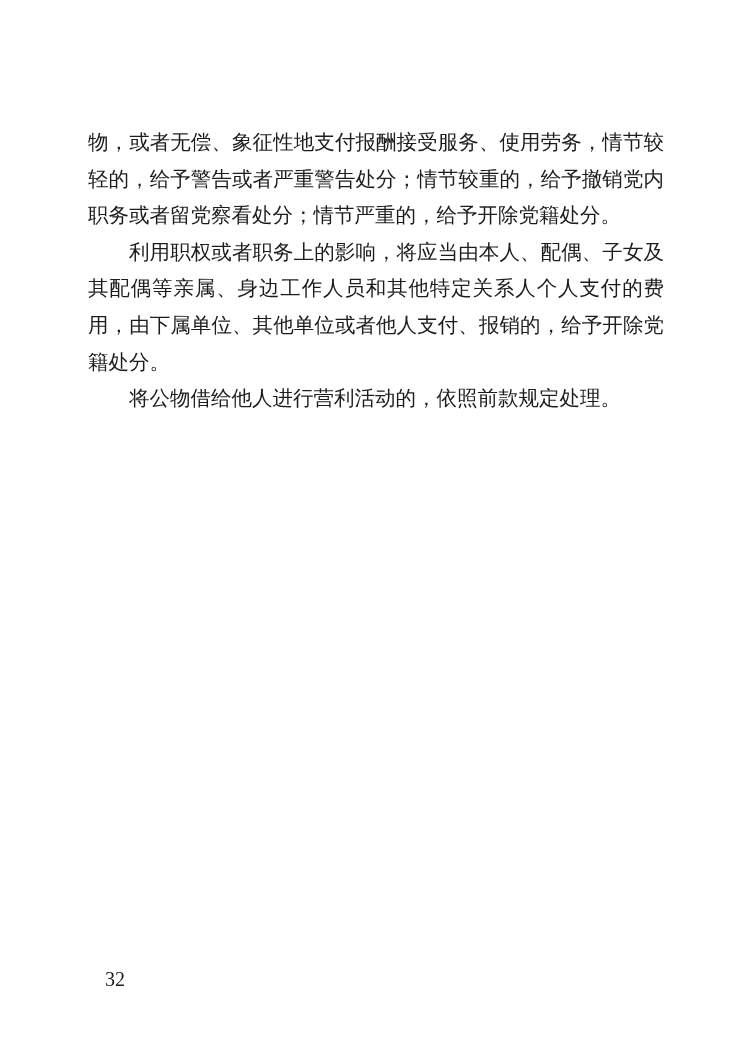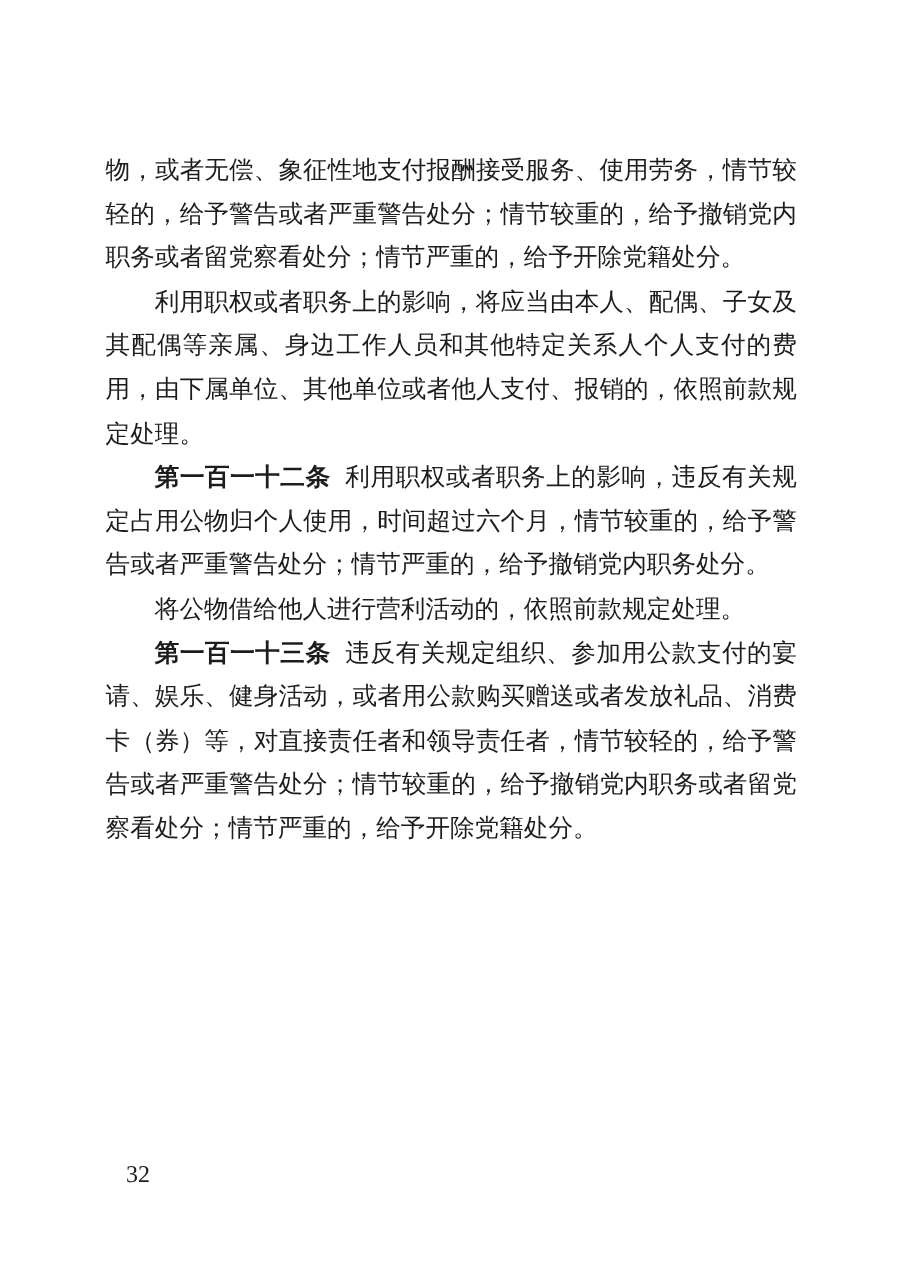--- a/index.html
+++ b/index.html
@@ -37,26 +37,24 @@
   }
 </style>
 </head>
 <body>
 
 <div class="page">
   <div class="content">
 
     <p class="para no-indent"><b class="lead"></b><span>物，或者无偿、象征性地支付报酬接受服务、使用劳务，情节较轻的，给予警告或者严重警告处分；情节较重的，给予撤销党内职务或者留党察看处分；情节严重的，给予开除党籍处分。</span></p>
 
-    <p class="para"><b class="lead"></b><span>利用职权或者职务上的影响，将应当由本人、配偶、子女及其配偶等亲属、身边工作人员和其他特定关系人个人支付的费用，由下属单位、其他单位或者他人支付、报销的，依照前款规定处理。</span></p>
+    <p class="para"><b class="lead"></b><span>利用职权或者职务上的影响，将应当由本人、配偶、子女及其配偶等亲属、身边工作人员和其他特定关系人个人支付的费用，由下属单位、其他单位或者他人支付、报销的，给予开除党籍处分。</span></p>
 
-    <p class="para"><b class="lead">第一百一十二条</b><span>利用职权或者职务上的影响，违反有关规定占用公物归个人使用，时间超过六个月，情节较重的，给予警告或者严重警告处分；情节严重的，给予撤销党内职务处分。</span></p>
 
 
     <p class="para"><b class="lead"></b><span>将公物借给他人进行营利活动的，依照前款规定处理。</span></p>
 
-    <p class="para"><b class="lead">第一百一十三条</b><span>违反有关规定组织、参加用公款支付的宴请、娱乐、健身活动，或者用公款购买赠送或者发放礼品、消费卡（券）等，对直接责任者和领导责任者，情节较轻的，给予警告或者严重警告处分；情节较重的，给予撤销党内职务或者留党察看处分；情节严重的，给予开除党籍处分。</span></p>
 
 
   </div>
 
   <div class="page-number">32</div>
 </div>
 
 </body></html>

